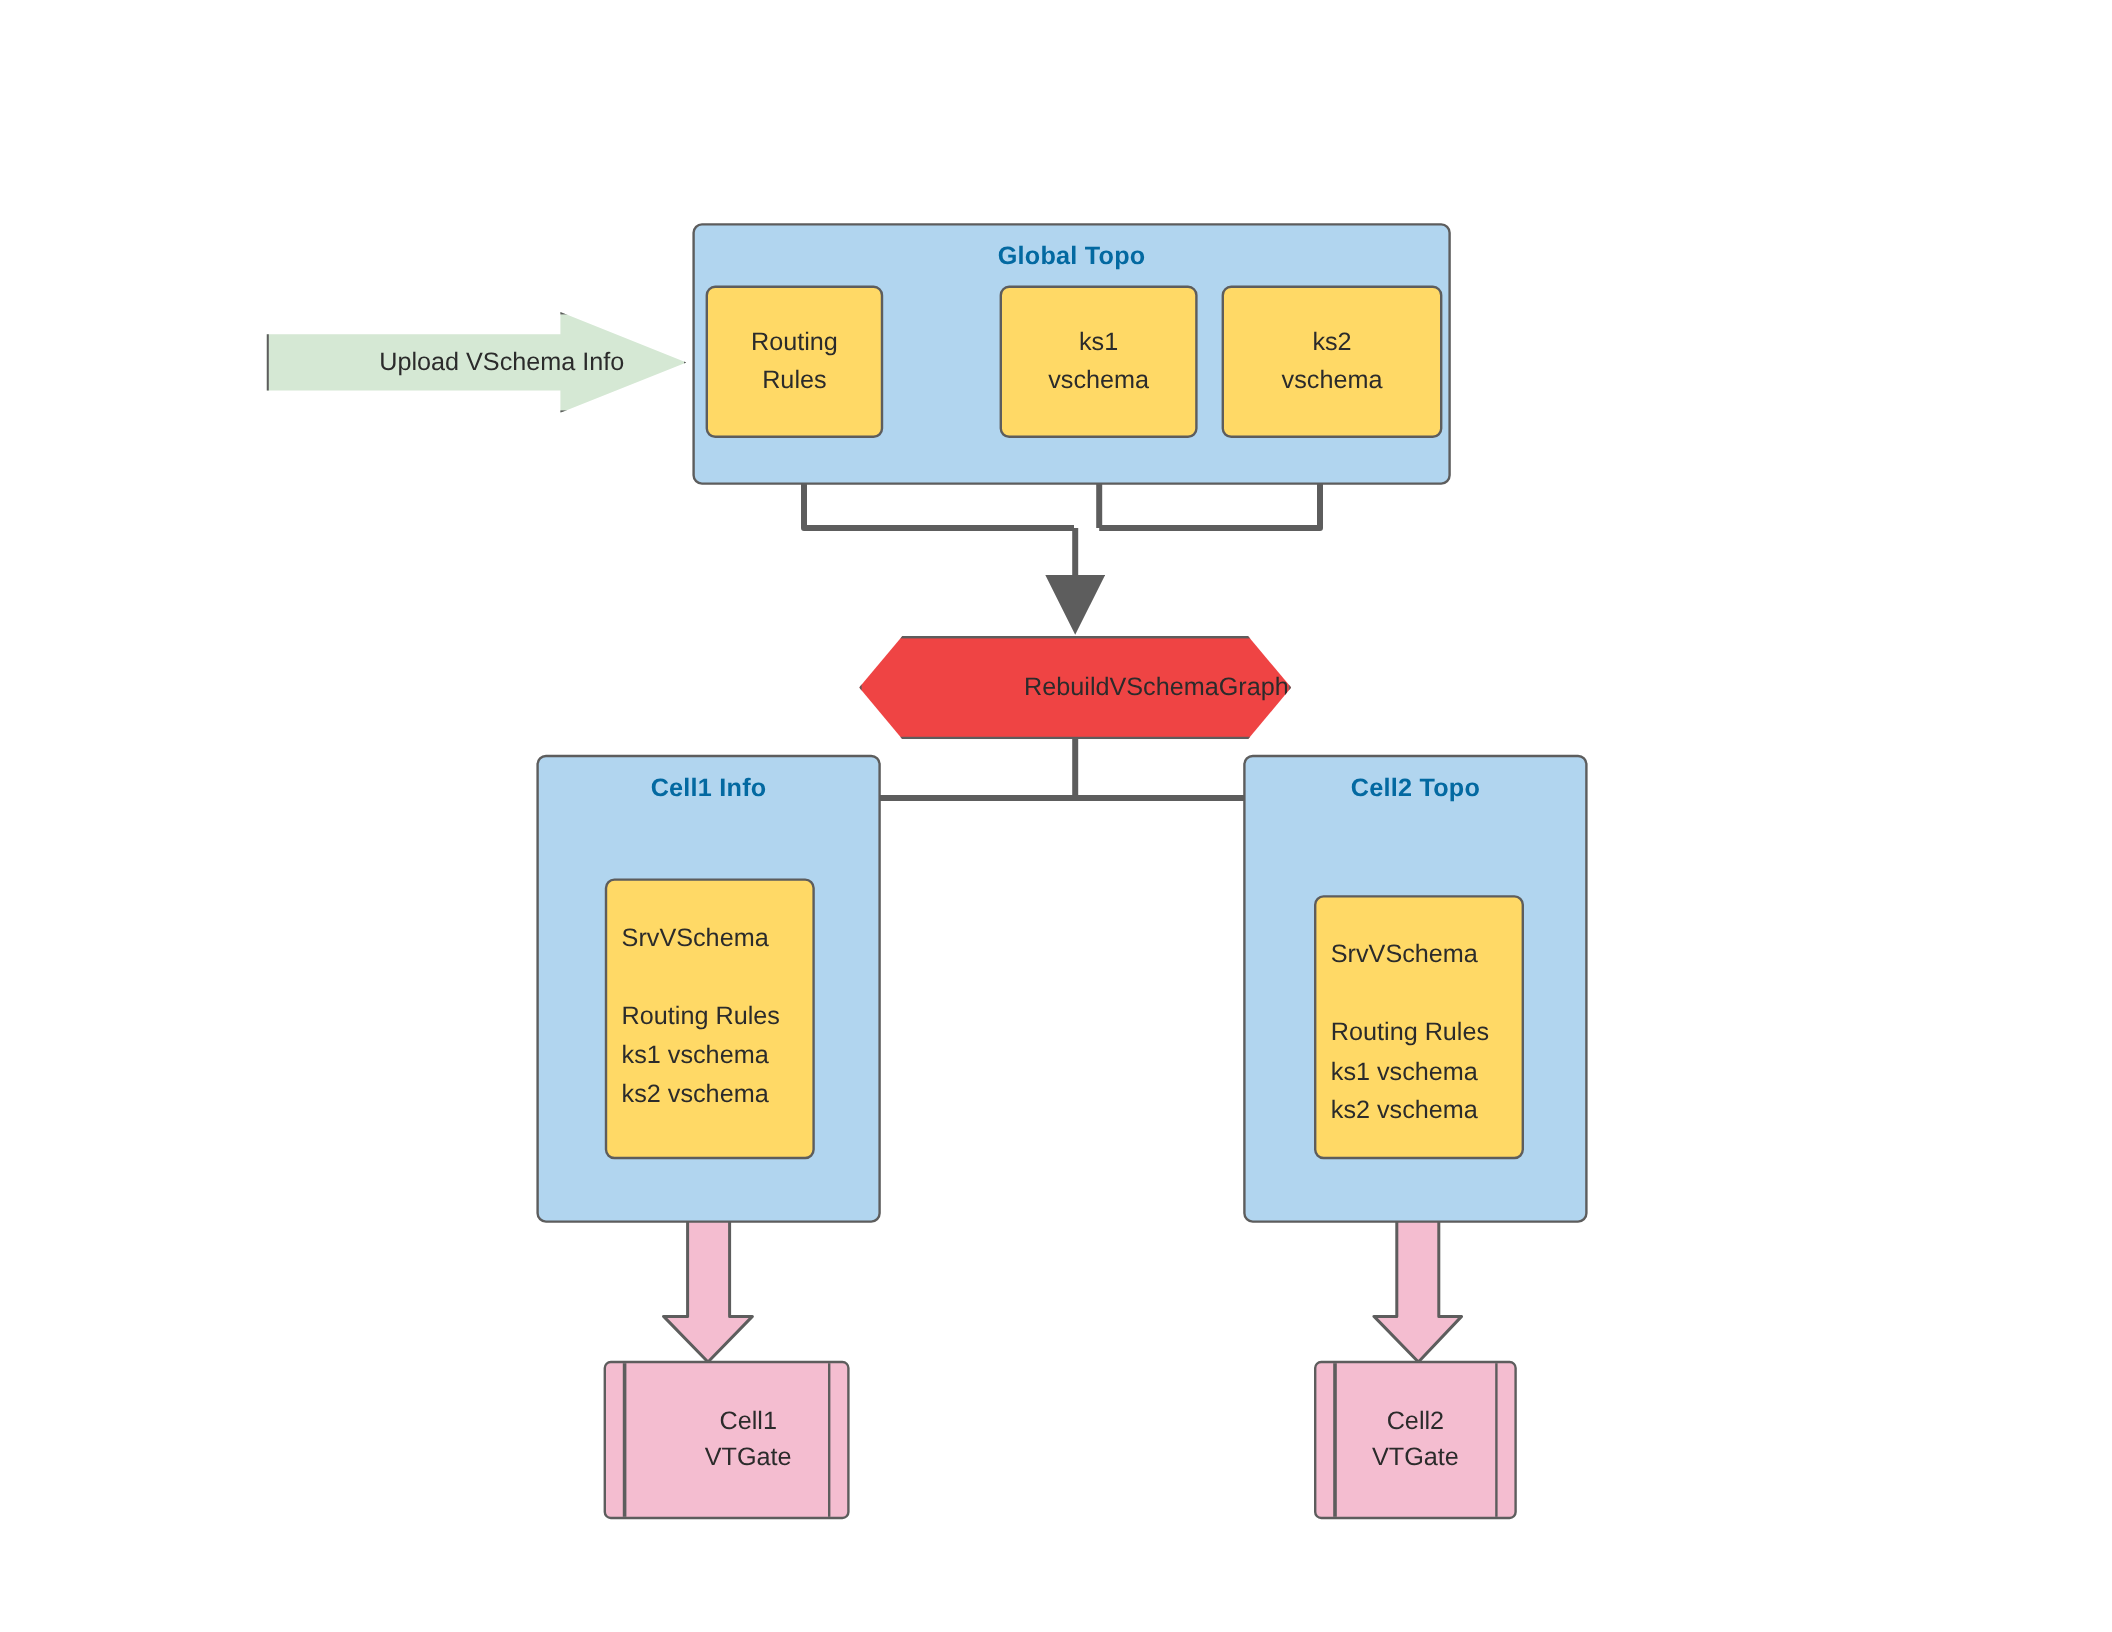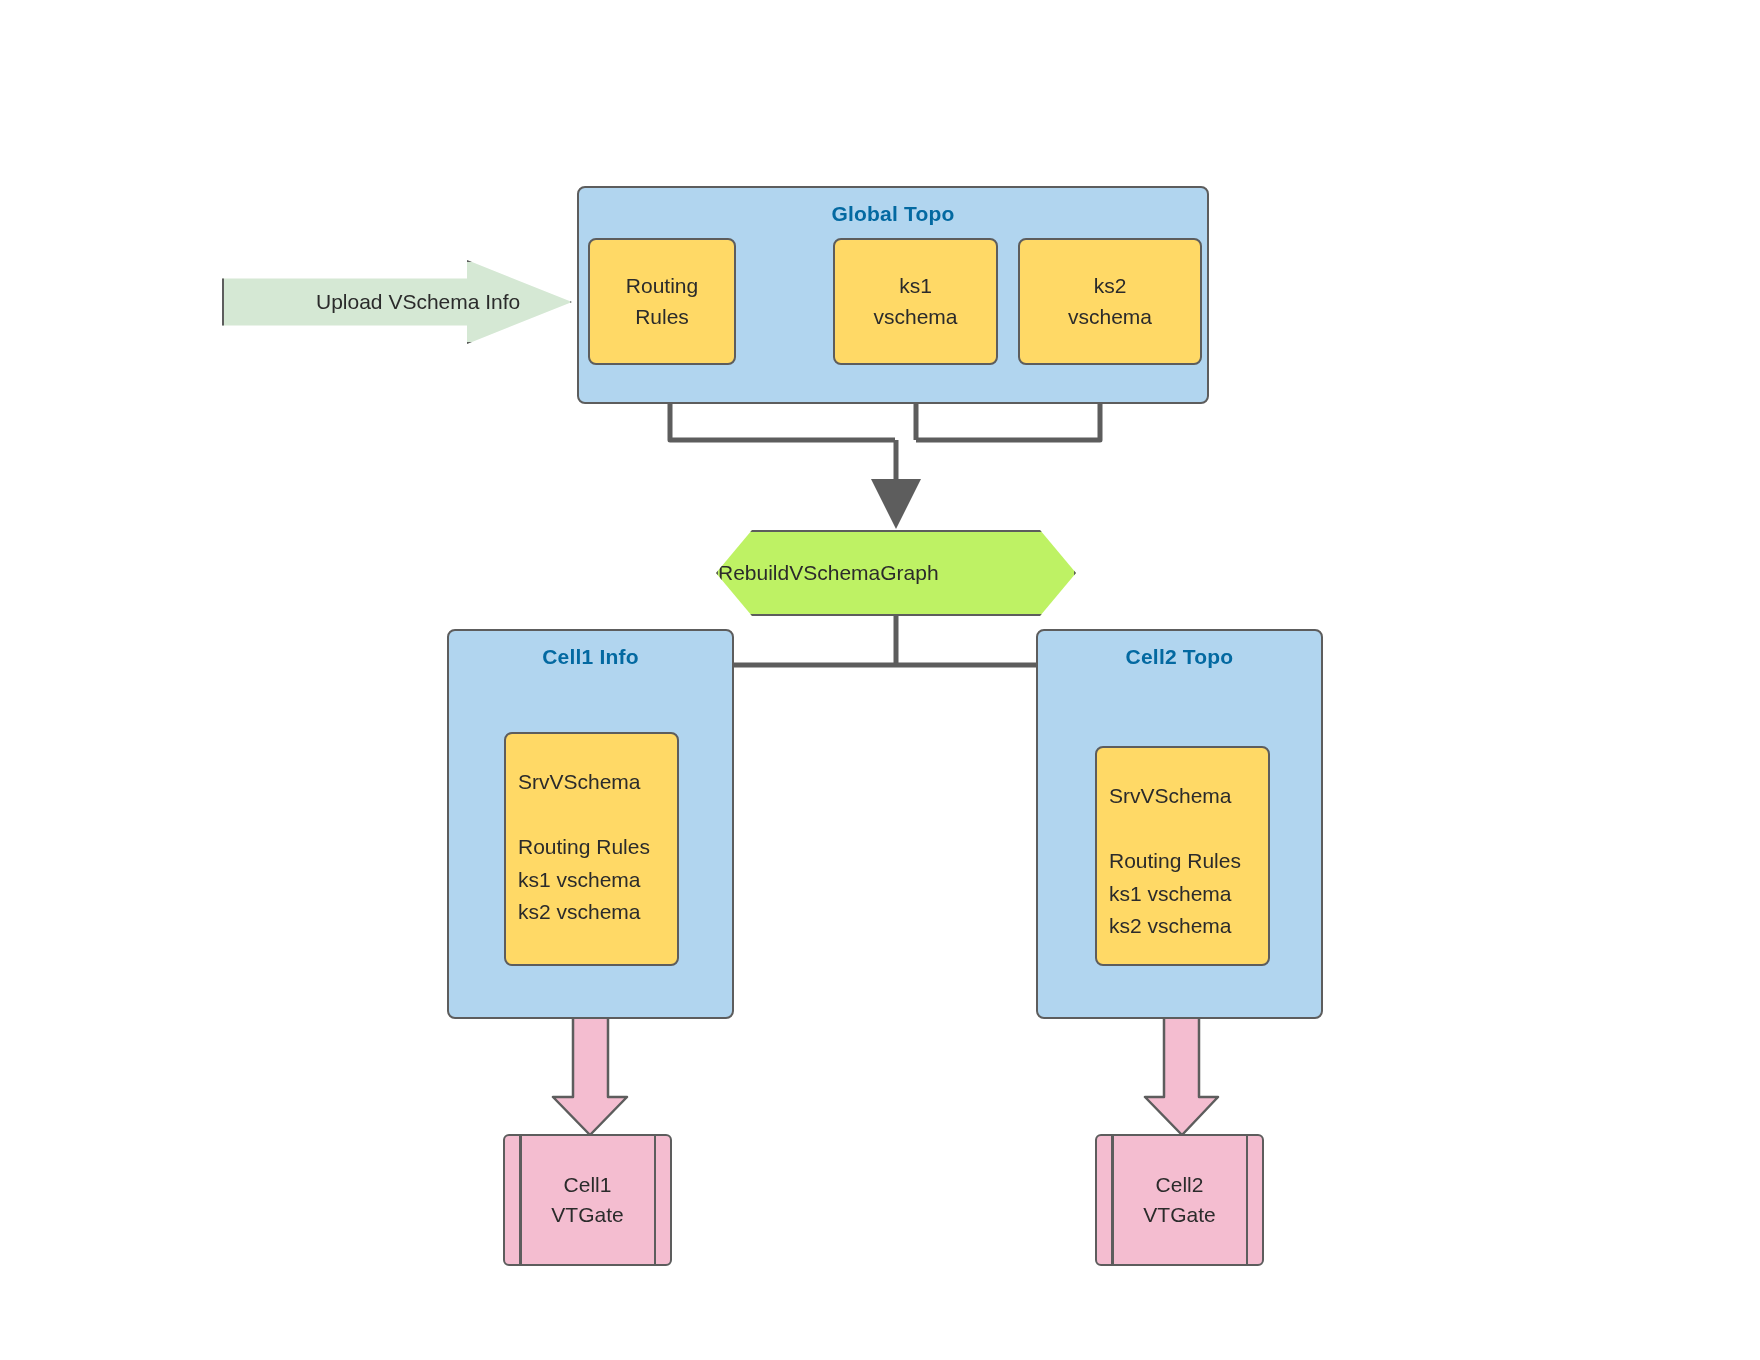--- a/index.html
+++ b/index.html
@@ -45,23 +45,23 @@
     background:#d5e8d4;
     border:2.5px solid #5d5d5d;
     display:flex;align-items:center;justify-content:flex-start;
     font-size:21px;color:#2b2b2b;
     padding-left:92px;box-sizing:border-box;
     clip-path:polygon(0 22%, 70% 22%, 70% 0, 100% 50%, 70% 100%, 70% 78%, 0 78%);
   }
 
   
   .hexagon{
-    background:#bef264;
+    background:#ef4444;
     border:2.5px solid #5d5d5d;
-    display:flex;align-items:center;justify-content:flex-start;
+    display:flex;align-items:center;justify-content:flex-end;
     font-size:21px;color:#2b2b2b;
     clip-path:polygon(10% 0, 90% 0, 100% 50%, 90% 100%, 10% 100%, 0 50%);
   }
 
   
   .process{
     background:#f4bdd0;
     border:2.5px solid #5d5d5d;
     border-radius:6px;
     display:flex;align-items:center;justify-content:center;
@@ -144,21 +144,21 @@
   </div>
 
   <div class="node ybox left-align" style="left:504px;top:732px;width:175px;height:234px;">
     <span>SrvVSchema
 
 Routing Rules
 ks1 vschema
 ks2 vschema</span>
   </div>
 
-  <div class="process" style="left:503px;top:1134px;width:165px;height:128px;">
+  <div class="process" style="left:503px;top:1134px;width:165px;height:128px;padding-left:36px;">
     <span class="bar l"></span>
     <span class="bar r"></span>
     <span>Cell1
 VTGate</span>
   </div>
 
   <div class="node topo" style="left:1036px;top:629px;width:287px;height:390px;">
     <div class="topo-title">Cell2 Topo</div>
   </div>
 

